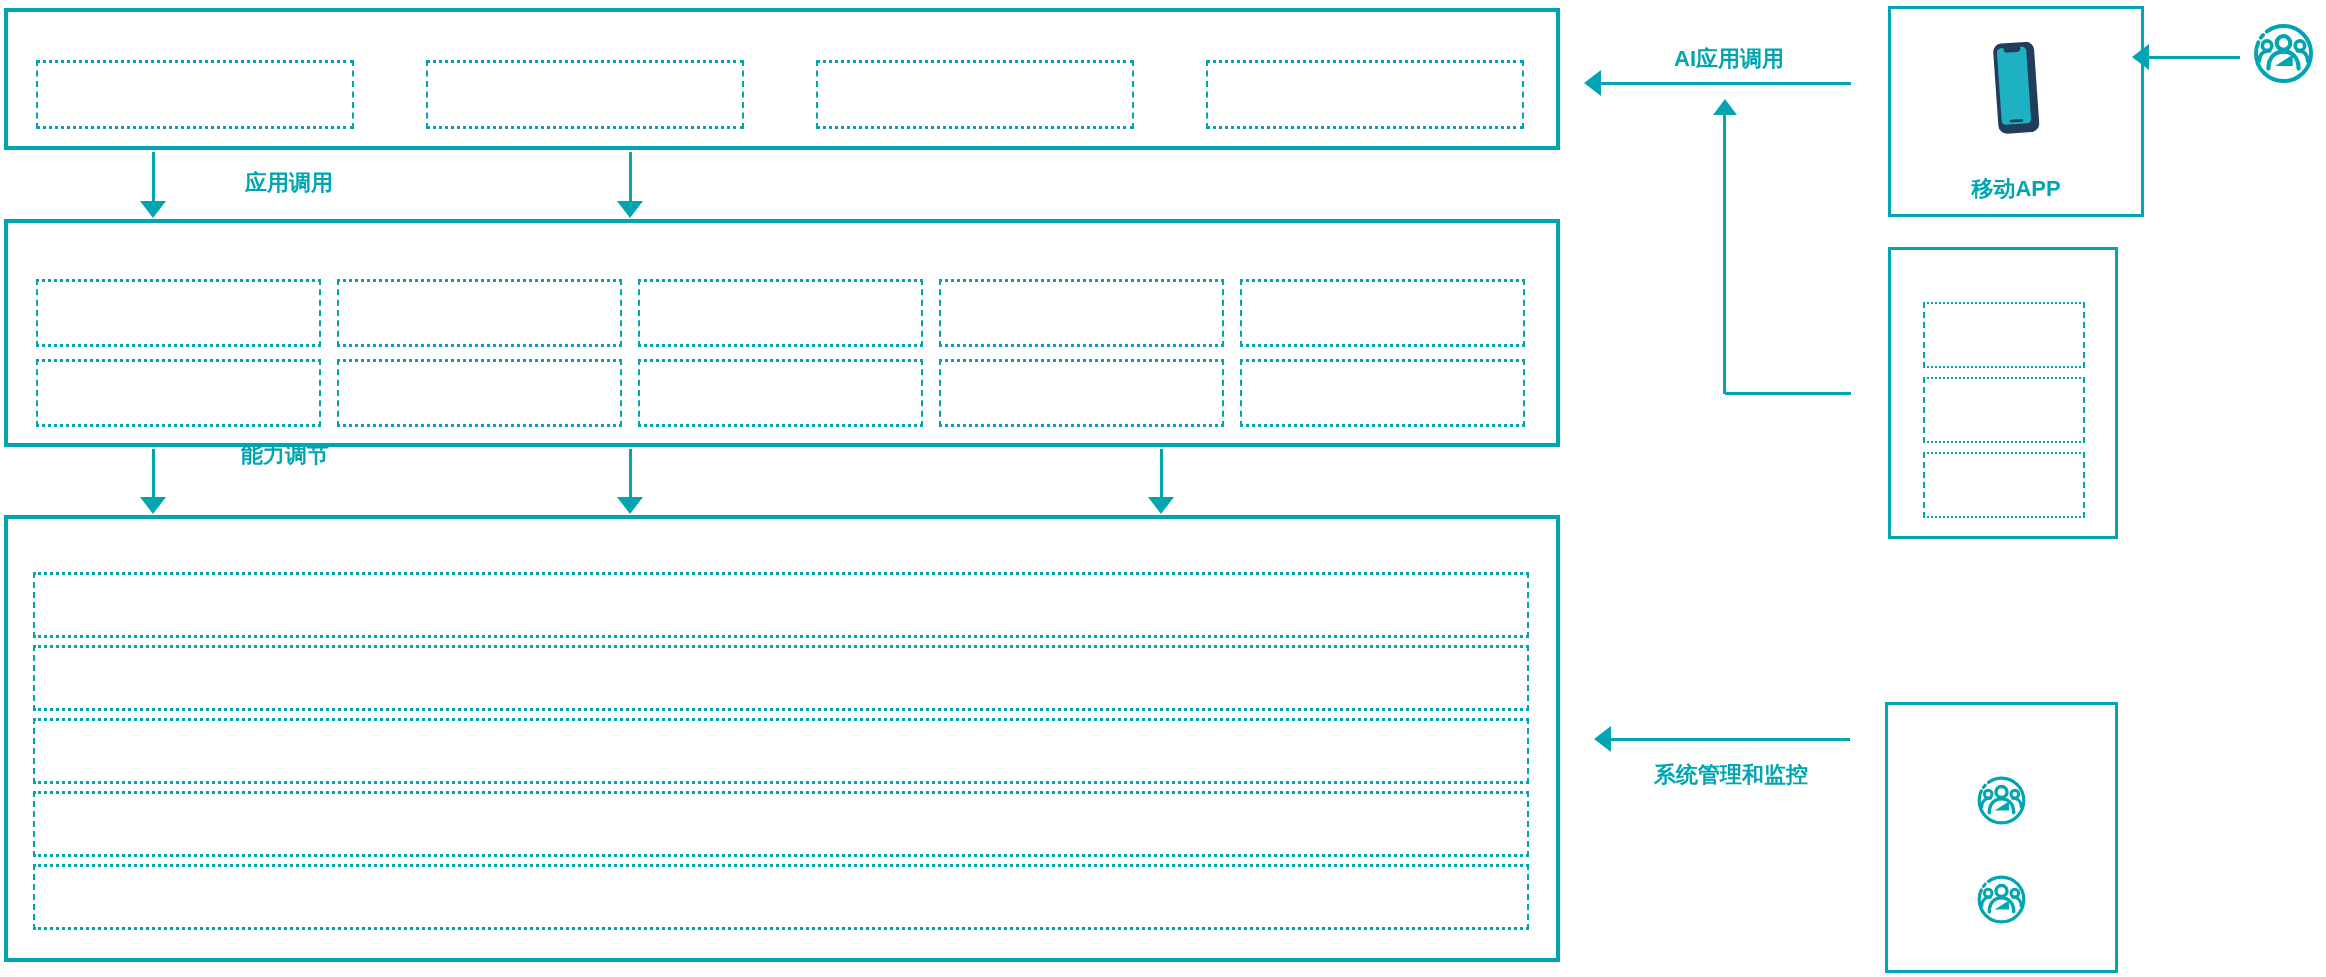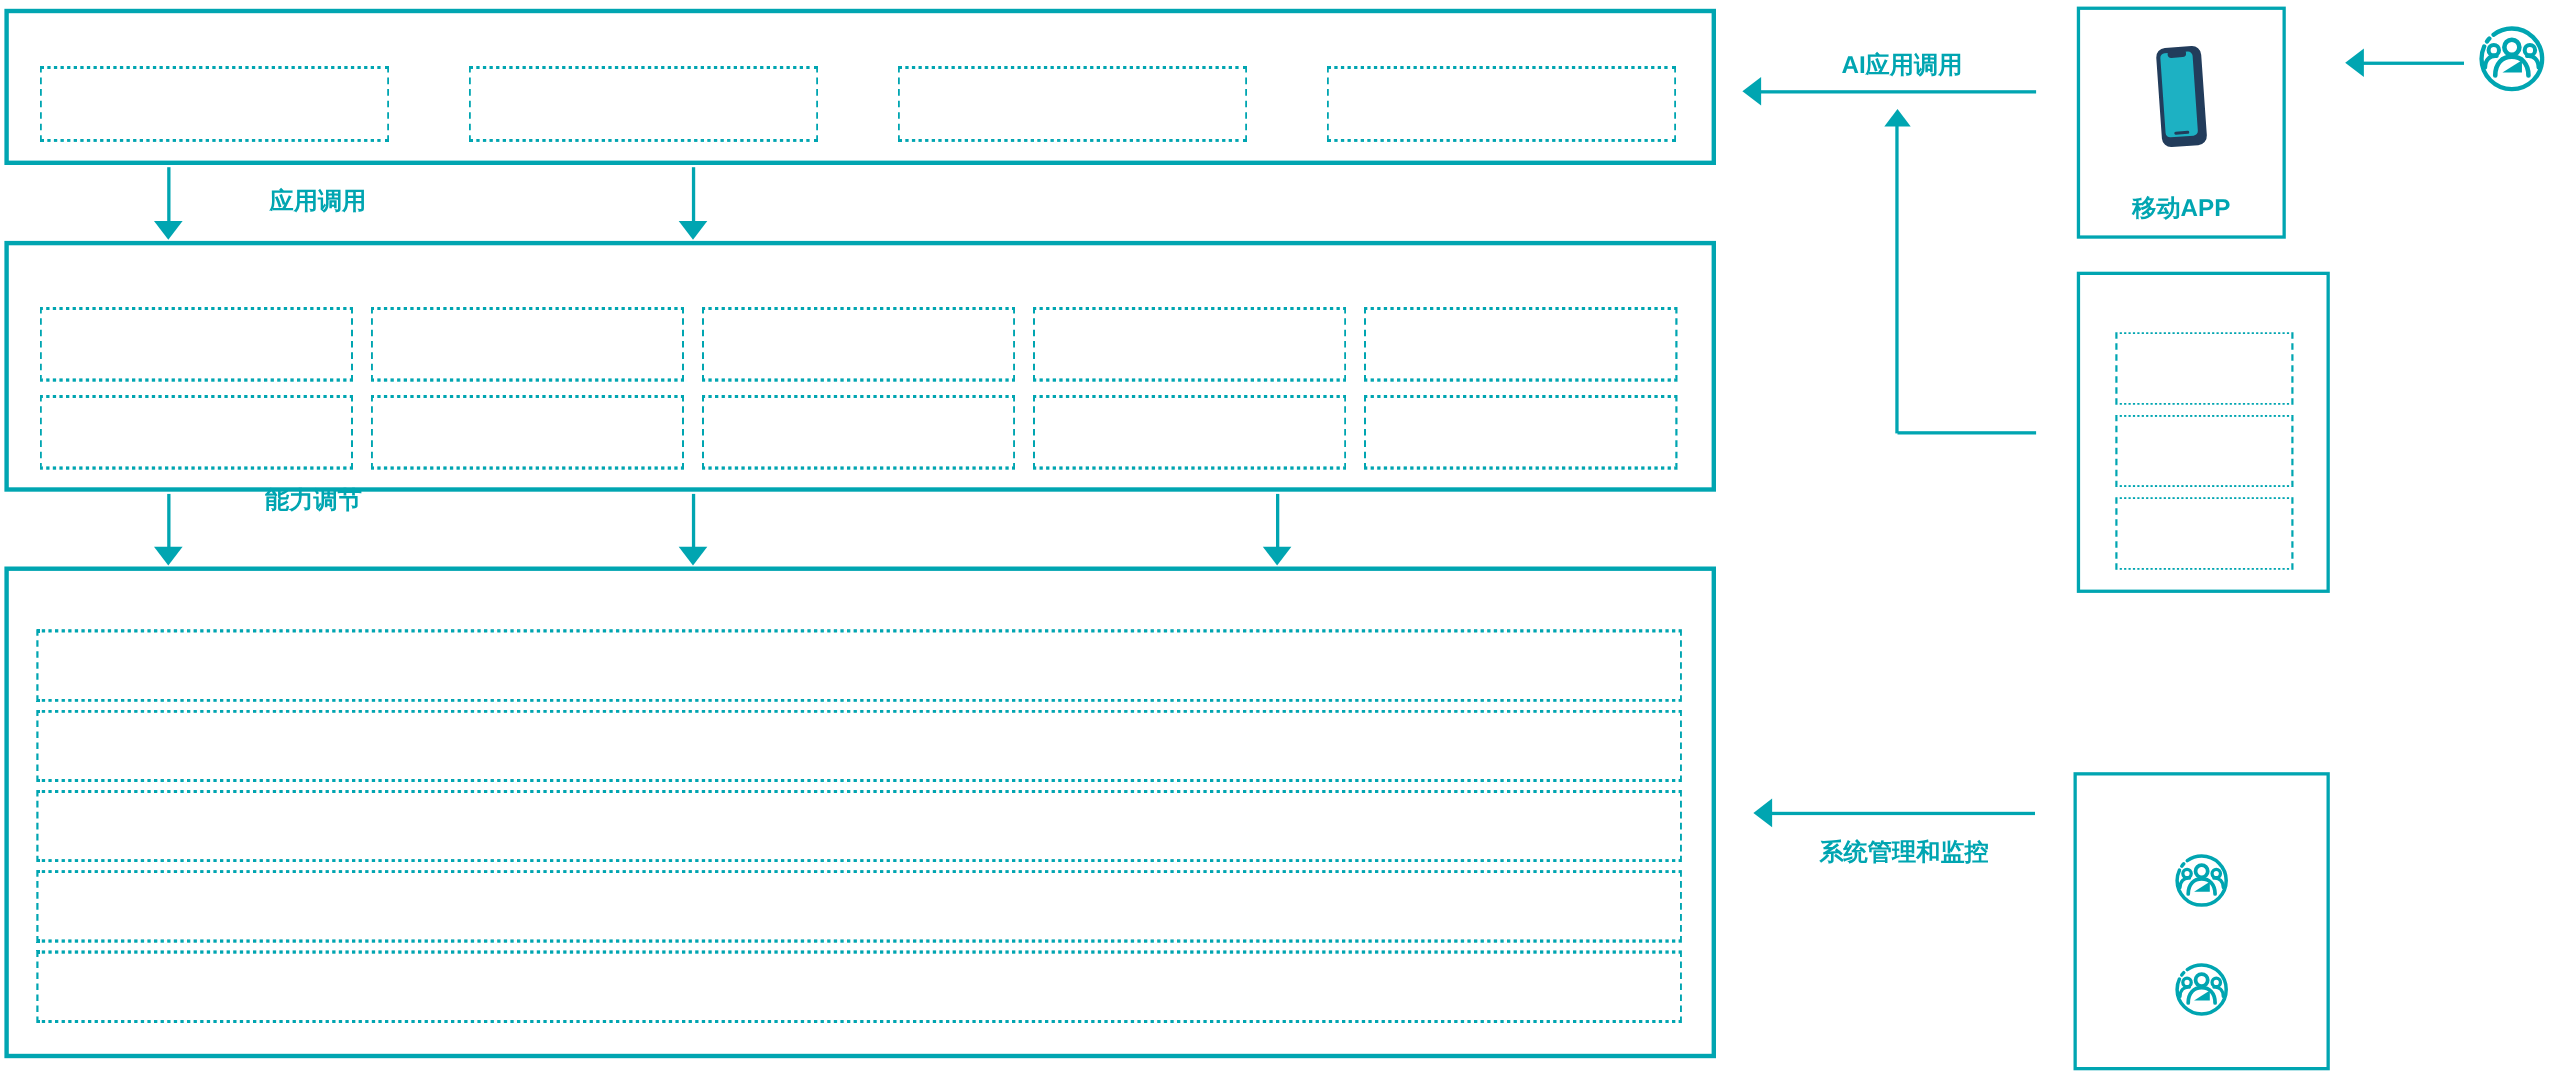--- a/index.html
+++ b/index.html
@@ -61,21 +61,21 @@
     border-left:13px solid transparent;border-right:13px solid transparent;border-top:17px solid var(--teal);}
   .arr-l{position:absolute;height:26px;}
   .arr-l .shaft{position:absolute;top:11.5px;left:15px;right:0;height:3px;background:var(--teal);}
   .arr-l .head{position:absolute;left:0;top:0;width:0;height:0;
     border-top:13px solid transparent;border-bottom:13px solid transparent;border-right:17px solid var(--teal);}
   .arr-u-head{position:absolute;width:0;height:0;
     border-left:12px solid transparent;border-right:12px solid transparent;border-bottom:16px solid var(--teal);}
   .vshaft{position:absolute;width:3px;background:var(--teal);}
   .hshaft{position:absolute;height:3px;background:var(--teal);}
   
-  #phoneBox{left:1888px;top:6px;width:190px;height:211px;}
+  #phoneBox{left:1888px;top:6px;width:256px;height:211px;}
   #phoneBox svg{position:absolute;left:50%;top:24px;transform:translateX(-50%);}
   #phoneBox .lbl{position:absolute;left:50%;bottom:14px;transform:translateX(-50%);}
   #midRightBox{left:1888px;top:247px;width:230px;height:292px;padding:52px 0 0 32px;box-sizing:border-box;}
   #midRightBox .ph{width:162px;height:66px;margin-bottom:9px;border-width:2px;}
   #botRightBox{left:1885px;top:702px;width:233px;height:271px;display:flex;flex-direction:column;align-items:center;padding-top:70px;gap:48px;box-sizing:border-box;}
   .grp-icon{color:var(--teal);display:block;}
 </style>
 </head>
 <body>
 

